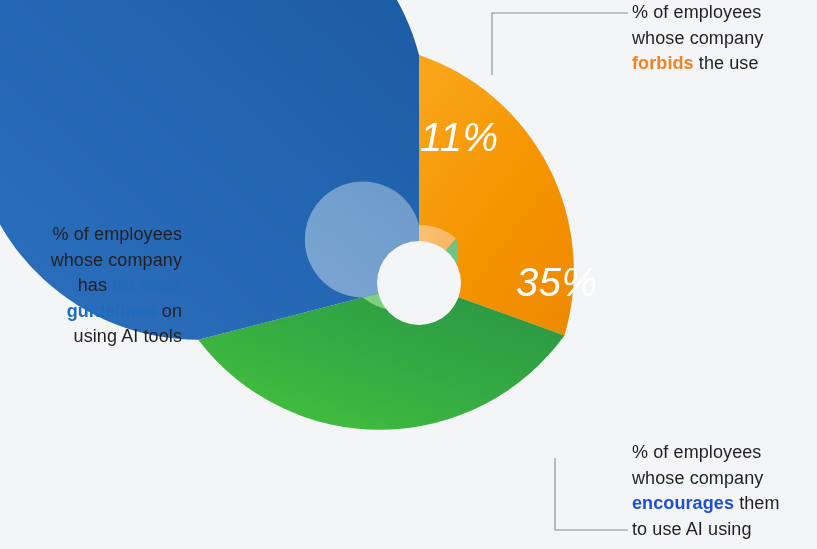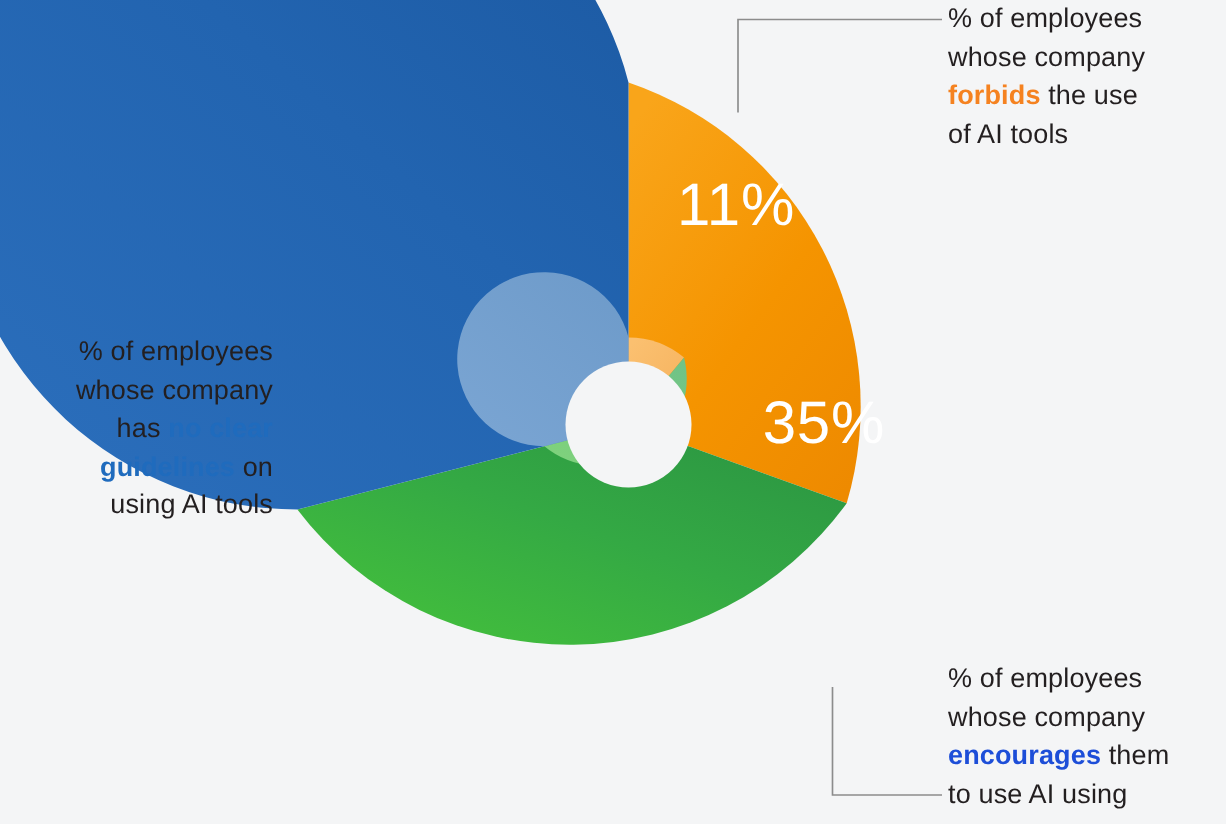--- a/index.html
+++ b/index.html
@@ -68,25 +68,26 @@
   }
   #callout-encourages .hl { color: #1d4ed8; }
 
   .pct-label {
     position: absolute;
     color: #ffffff;
     font-size: 40px;
     font-weight: 400;
     letter-spacing: 0.5px;
     line-height: 1;
-    text-align: right;
+    text-align: left;
     white-space: nowrap;
+    font-style: italic;
   }
   #pct-forbids   { left: 420px; top: 117px; width: 110px; }
-  #pct-encourages{ left: 480px; top: 262px; width: 110px; }
+  #pct-encourages{ left: 516px; top: 262px; width: 110px; }
   #pct-noguidelines { left: 228px; top: 262px; width: 120px; }
 </style>
 </head>
 <body>
 
 <div id="chart-root">
 
   <svg class="svg-layer" viewBox="0 0 817 549">
     <defs>
       <linearGradient id="grad-orange" x1="0.15" y1="0" x2="0.9" y2="1">
@@ -141,21 +142,20 @@
 
   <div class="pct-label" id="pct-forbids">11%</div>
 
   <div class="pct-label" id="pct-encourages">35%</div>
 
 
   <div class="callout" id="callout-forbids">
     <span>% of employees</span><br>
     <span>whose company</span><br>
     <span class="hl">forbids</span><span> the use</span><br>
-    <span>of AI tools</span>
   </div>
 
   <div class="callout" id="callout-noguidelines">
     <span>% of employees</span><br>
     <span>whose company</span><br>
     <span>has </span><span class="hl">no clear guidelines</span><span> on</span><br>
     <span>using AI tools</span>
   </div>
 
   <div class="callout" id="callout-encourages">

